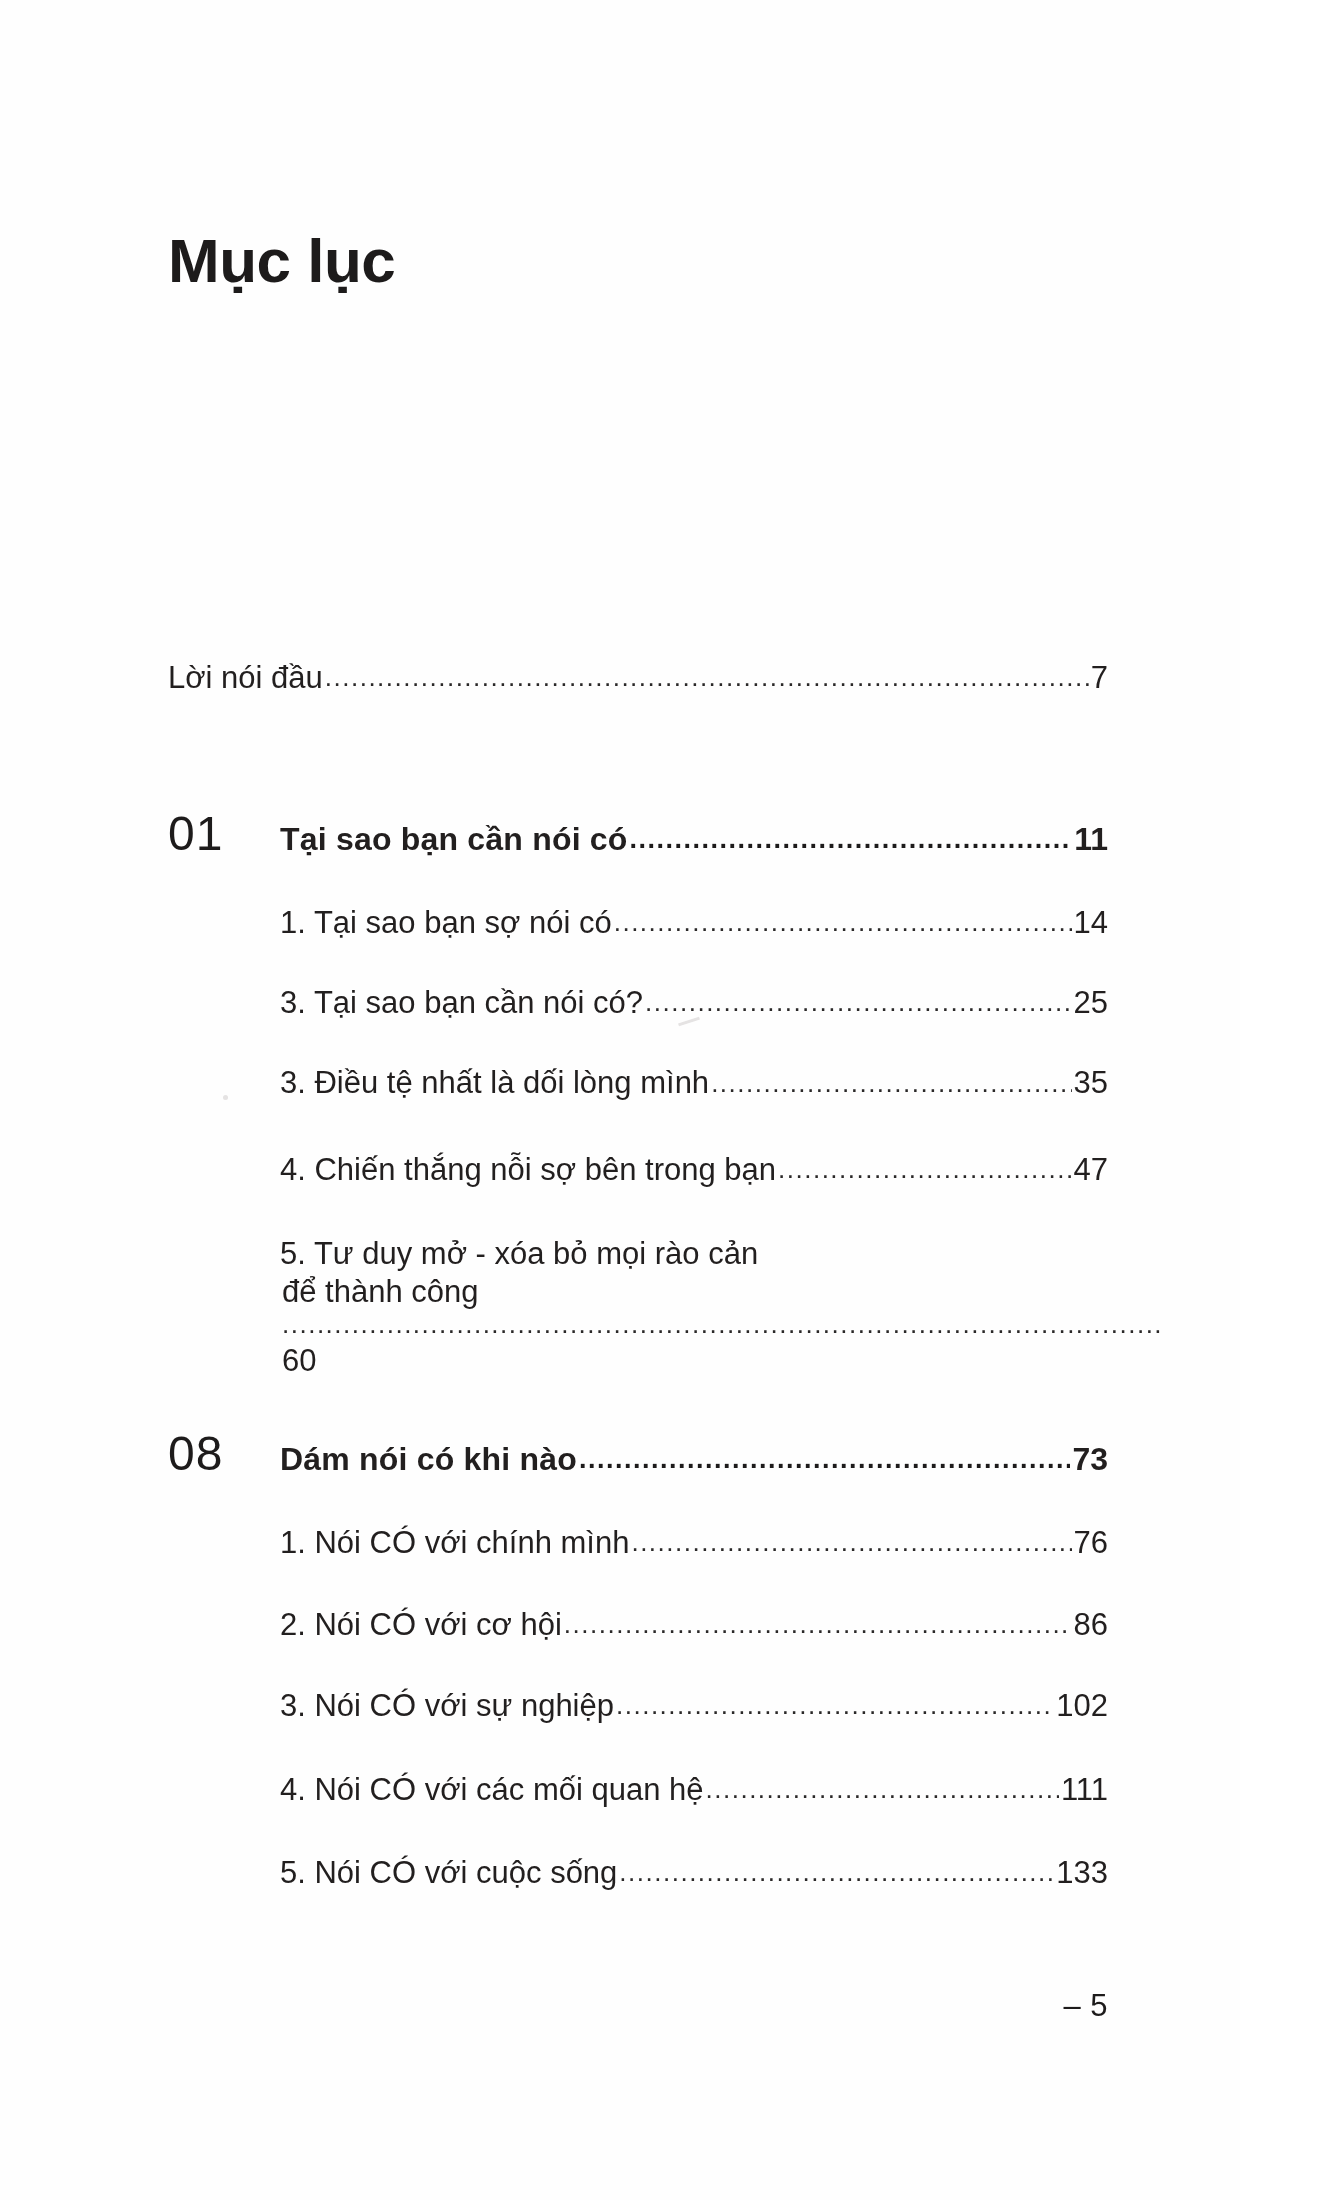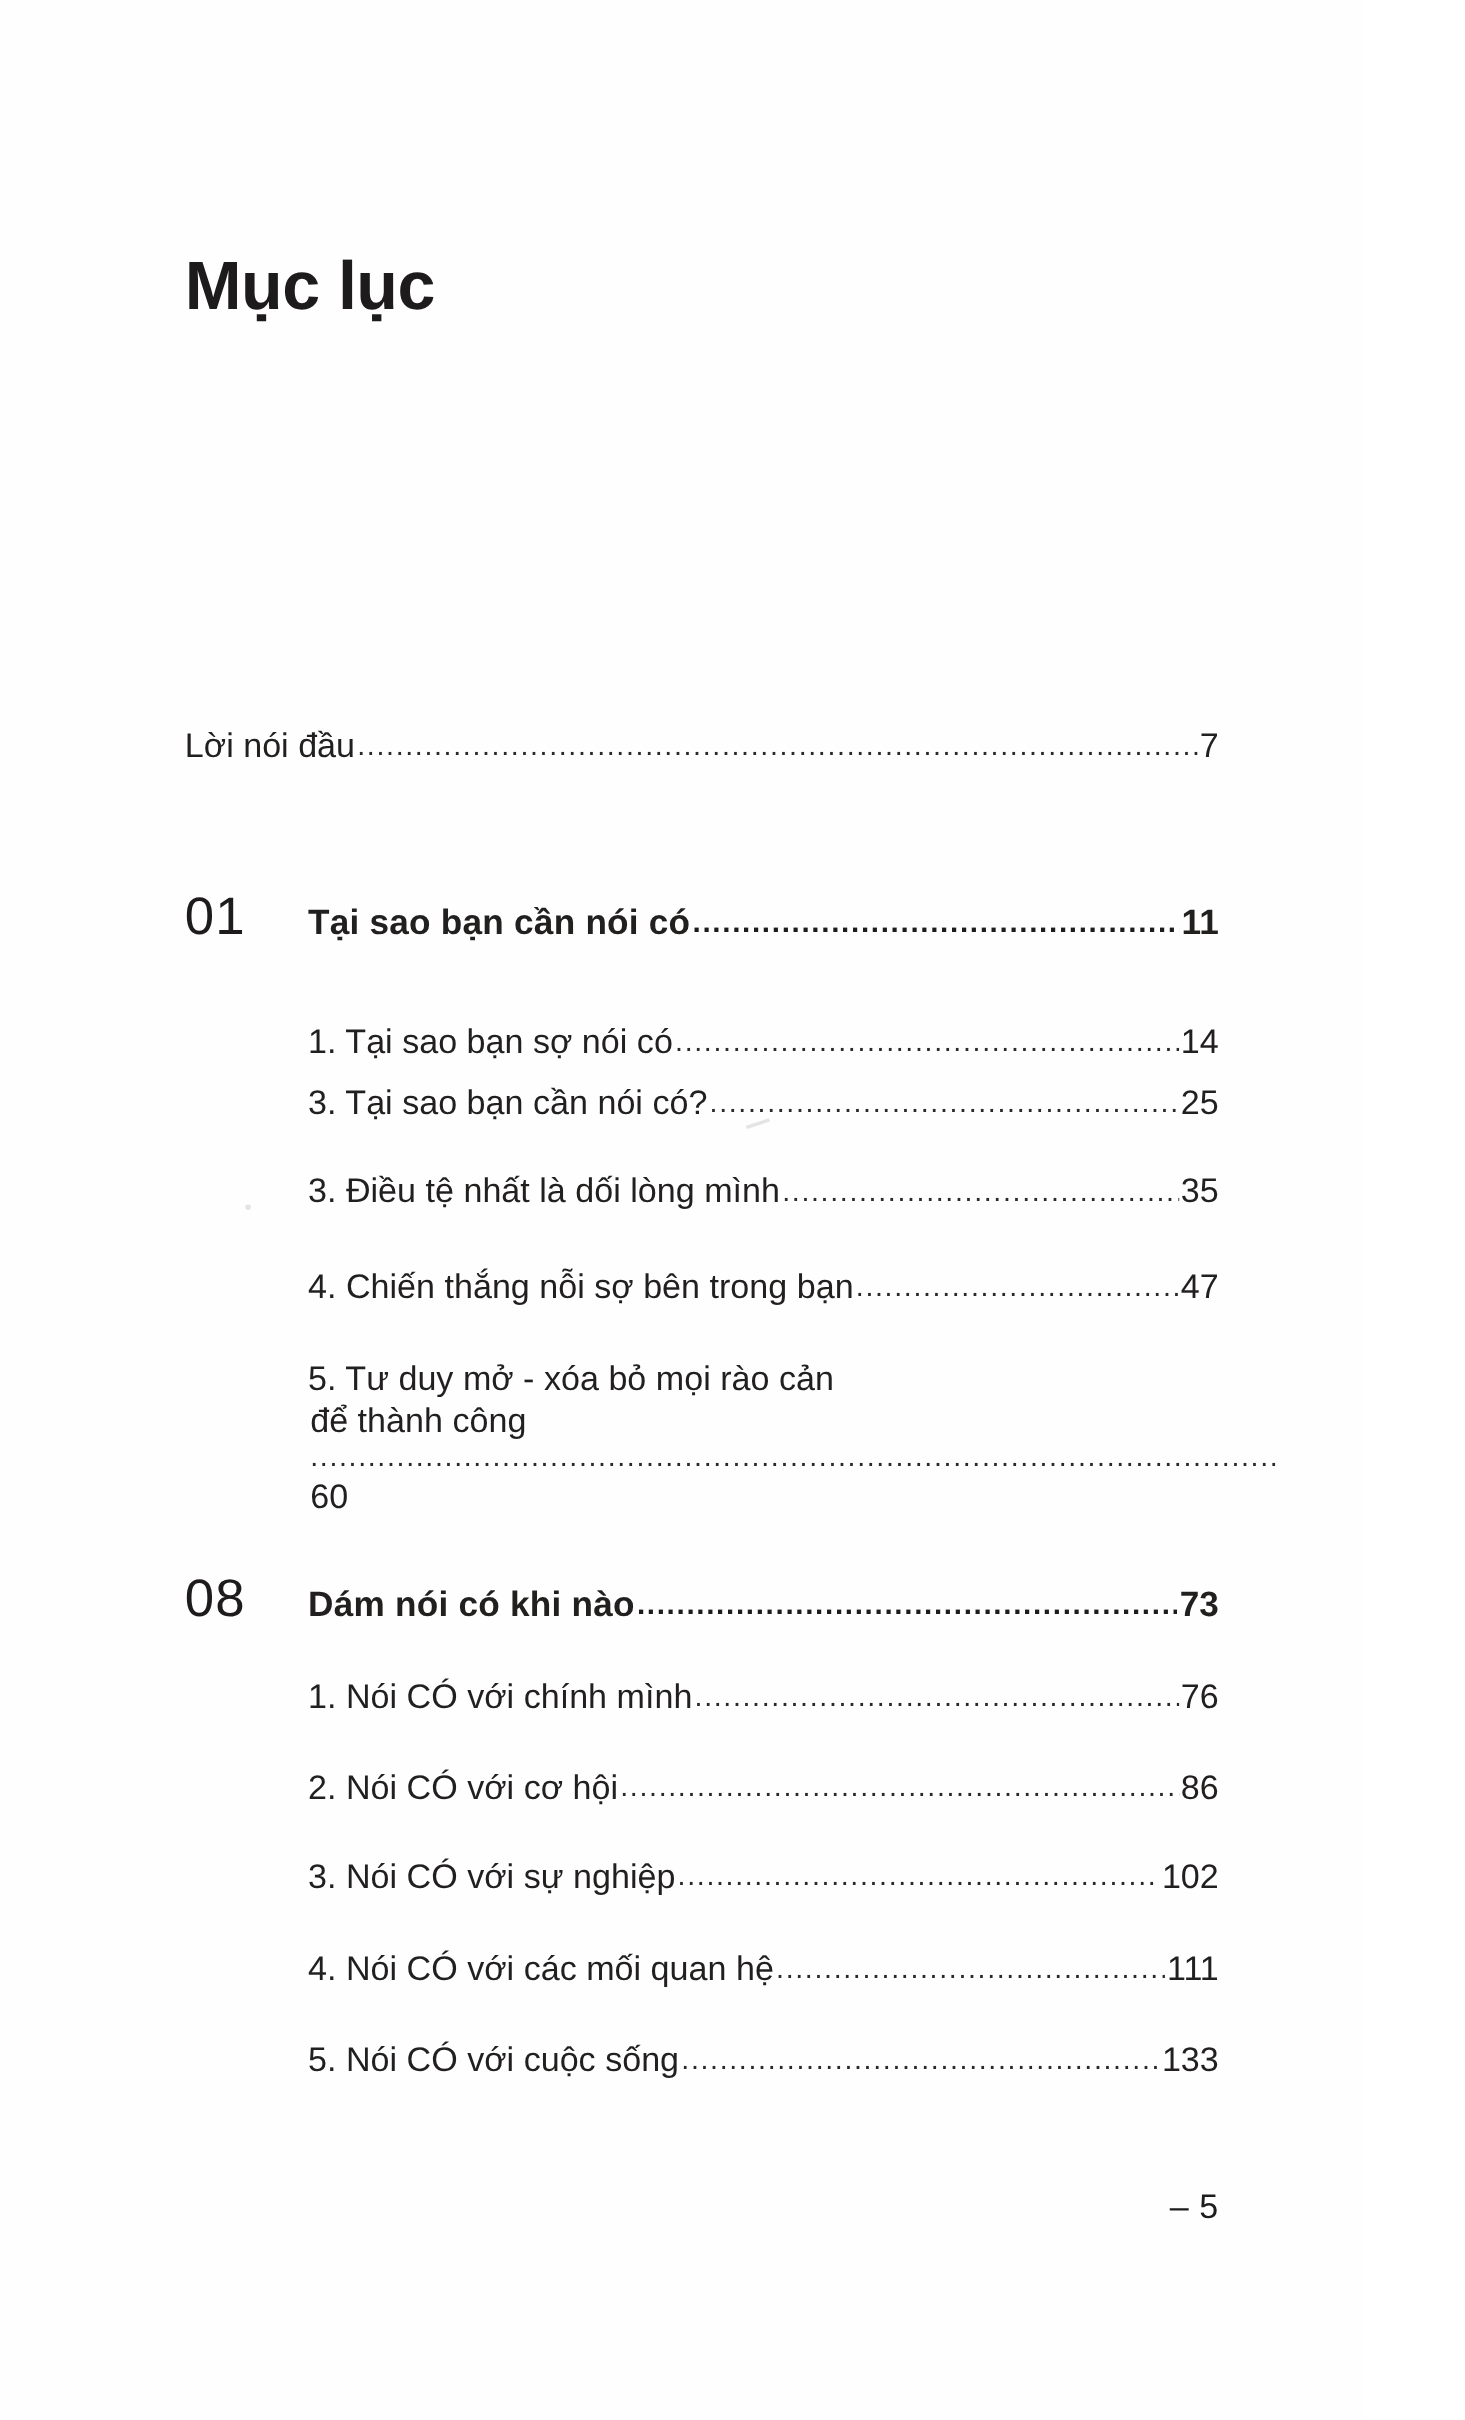--- a/index.html
+++ b/index.html
@@ -182,21 +182,21 @@
       <span class="page-no">7</span>
     </div>
 
     <div class="row row-chapter" style="top:810px;">
       <span class="num-col">01</span>
       <span class="label">Tại sao bạn cần nói có</span>
       <span class="dots">.....................................................................................................</span>
       <span class="page-no">11</span>
     </div>
 
-    <div class="row row-section" style="top:929px;">
+    <div class="row row-section" style="top:905px;">
       <span class="label">1. Tại sao bạn sợ nói có</span>
       <span class="dots">.....................................................................................................</span>
       <span class="page-no">14</span>
     </div>
 
     <div class="row row-section" style="top:985px;">
       <span class="label">3. Tại sao bạn cần nói có?</span>
       <span class="dots">.....................................................................................................</span>
       <span class="page-no">25</span>
     </div>

